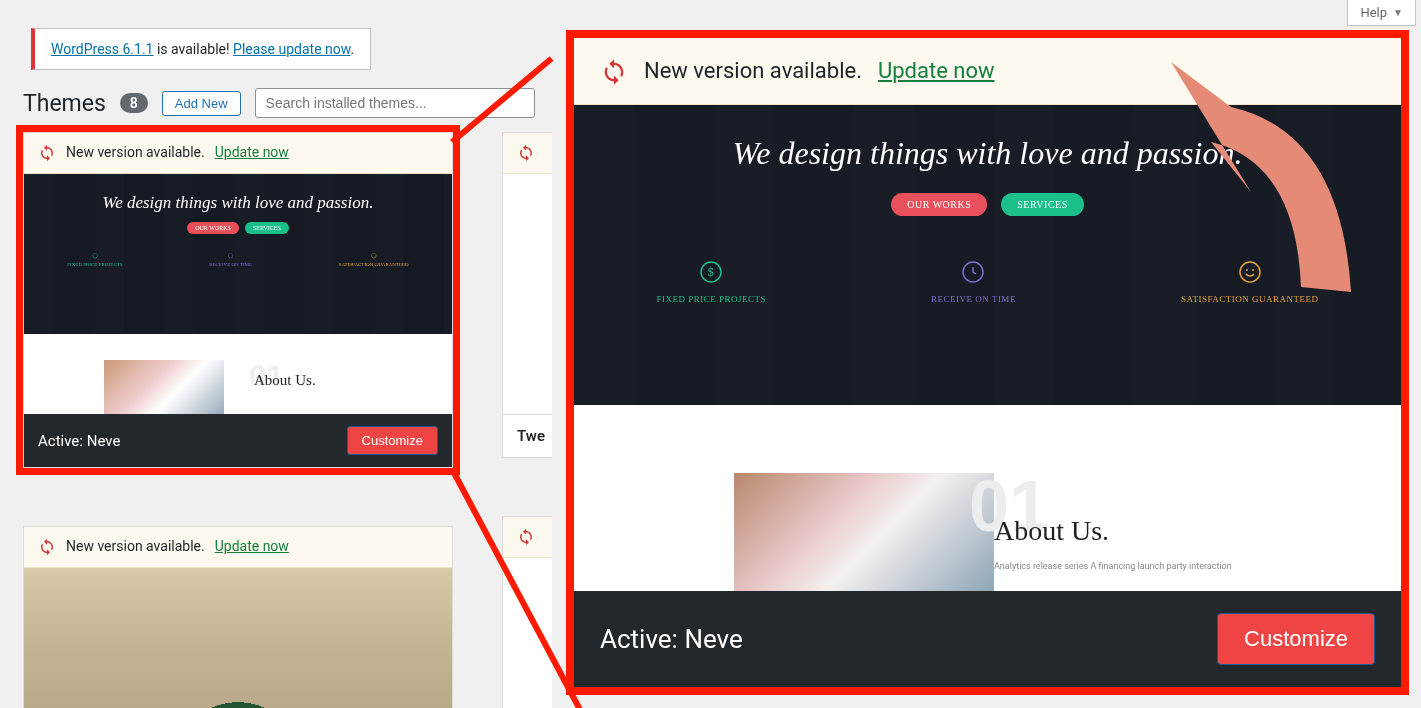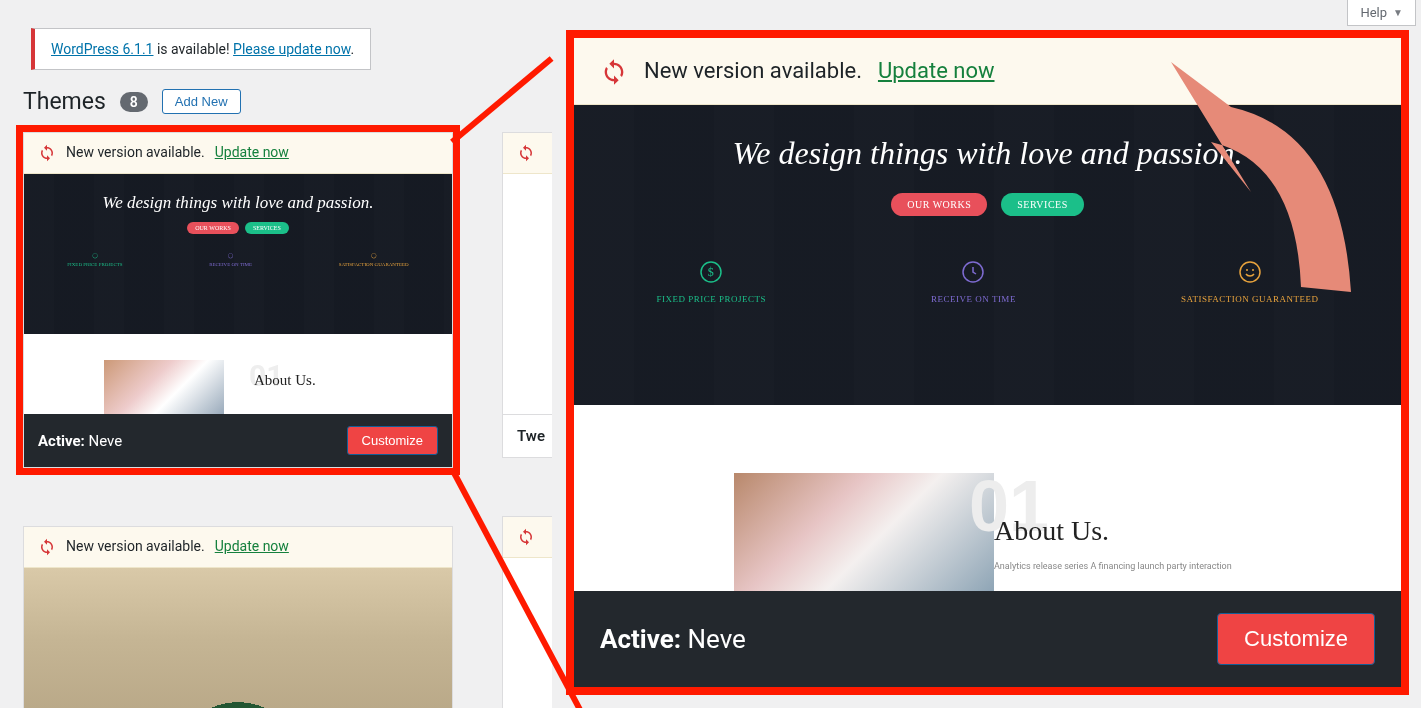--- a/index.html
+++ b/index.html
@@ -171,21 +171,21 @@
 
   .theme-footer {
     background: #23282d;
     color: #fff;
     padding: 12px 14px;
     display: flex;
     align-items: center;
     justify-content: space-between;
     font-size: 15px;
   }
-  .theme-footer .lbl strong { font-weight: 700; }
+  .theme-footer .lbl strong { font-weight: 400; }
   .customize-btn {
     background: #ef4444;
     color: #fff;
     border: 1px solid #135e96;
     padding: 6px 14px;
     border-radius: 3px;
     font-size: 13px;
     cursor: pointer;
   }
 
@@ -311,20 +311,21 @@
 
 <div class="wp-notice">
   <a href="#">WordPress 6.1.1</a><span> is available! </span><a href="#">Please update now</a><span>.</span>
 </div>
 
 
 <div class="heading-row">
   <h1>Themes</h1>
   <span class="count-badge">8</span>
   <button class="add-new">Add New</button>
+  <input class="search-box" type="text" placeholder="Search installed themes..." style="">
 </div>
 
 
 <div class="theme-grid">
 
   <div class="theme-card active-highlight">
     <div class="update-bar">
       <span class="refresh-icn">
         <svg viewBox="0 0 24 24" width="18" height="18">
             <path d="M12 4V1L8 5l4 4V6c3.3 0 6 2.7 6 6 0 1-.3 2-.7 2.8l1.5 1.5C19.5 15 20 13.6 20 12c0-4.4-3.6-8-8-8zm0 14c-3.3 0-6-2.7-6-6 0-1 .3-2 .7-2.8L5.2 7.7C4.5 9 4 10.4 4 12c0 4.4 3.6 8 8 8v3l4-4-4-4v3z"></path>

